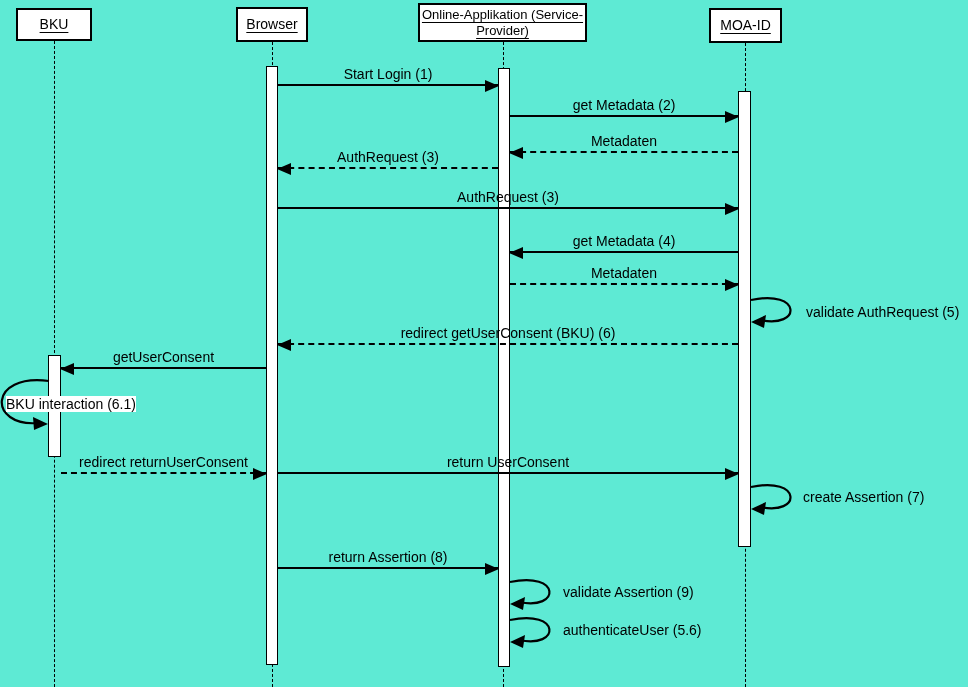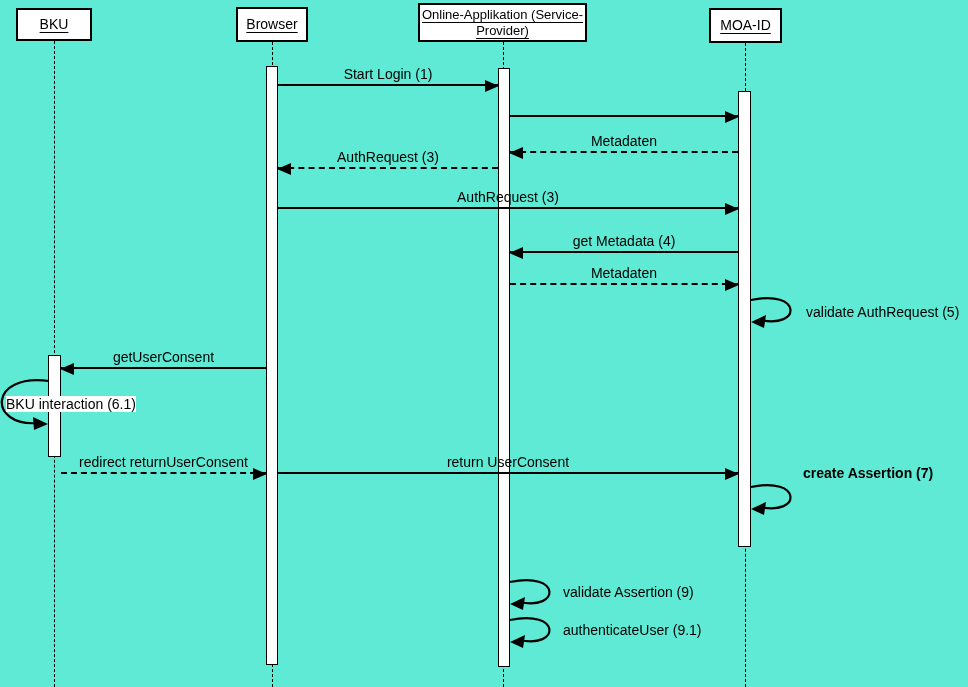--- a/index.html
+++ b/index.html
@@ -60,20 +60,21 @@
   <div class="act" style="left:738px;top:91px;width:13px;height:456px;"></div>
   <div class="act" style="left:48px;top:355px;width:13px;height:102px;"></div>
 
   <div class="msg" style="left:278px;top:64px;width:220px;">
     <div class="mlbl">Start Login (1)</div>
     <div class="mline"></div>
     <div class="ah ah-r"></div>
   </div>
 
   <div class="msg" style="left:510px;top:95px;width:228px;">
+    <div class="mlbl">get Metadata (2)</div>
     <div class="mline"></div>
     <div class="ah ah-r"></div>
   </div>
 
   <div class="msg" style="left:510px;top:131px;width:228px;">
     <div class="mlbl">Metadaten</div>
     <div class="mline dashed"></div>
     <div class="ah ah-l"></div>
   </div>
 
@@ -100,20 +101,25 @@
     <div class="mline dashed"></div>
     <div class="ah ah-r"></div>
   </div>
 
   <svg class="loop" style="left:750px;top:295px;" width="52" height="36" viewBox="0 0 52 36">
     <path d="M 1 5 C 52 -6, 52 34, 10 25" fill="none" stroke="#000" stroke-width="2.2"></path>
     <polygon points="1,27 16,20 14,33" fill="#000"></polygon>
   </svg>
   <div class="slbl" style="left:806px;top:304px;">validate AuthRequest (5)</div>
 
+  <div class="msg" style="left:278px;top:323px;width:460px;">
+    <div class="mlbl">redirect getUserConsent (BKU) (6)</div>
+    <div class="mline dashed"></div>
+    <div class="ah ah-l"></div>
+  </div>
 
   <div class="msg" style="left:61px;top:347px;width:205px;">
     <div class="mlbl">getUserConsent</div>
     <div class="mline"></div>
     <div class="ah ah-l"></div>
   </div>
 
   <svg class="loop" style="left:-4px;top:377px;" width="54" height="52" viewBox="0 0 54 52">
     <path d="M 53 4 C -8 -4, -8 50, 42 46" fill="none" stroke="#000" stroke-width="2.2"></path>
     <polygon points="52,47 37,40 38,53" fill="#000"></polygon>
@@ -129,29 +135,34 @@
   <div class="msg" style="left:278px;top:452px;width:460px;">
     <div class="mlbl">return UserConsent</div>
     <div class="mline"></div>
     <div class="ah ah-r"></div>
   </div>
 
   <svg class="loop" style="left:750px;top:482px;" width="52" height="36" viewBox="0 0 52 36">
     <path d="M 1 5 C 52 -6, 52 34, 10 25" fill="none" stroke="#000" stroke-width="2.2"></path>
     <polygon points="1,27 16,20 14,33" fill="#000"></polygon>
   </svg>
-  <div class="slbl" style="left:803px;top:465px;font-weight:bold;">create Assertion (7)</div>
+  <div class="slbl" style="left:803px;top:489px;">create Assertion (7)</div>
 
 
+  <div class="msg" style="left:278px;top:547px;width:220px;">
+    <div class="mlbl">return Assertion (8)</div>
+    <div class="mline"></div>
+    <div class="ah ah-r"></div>
+  </div>
 
   <svg class="loop" style="left:509px;top:577px;" width="52" height="36" viewBox="0 0 52 36">
     <path d="M 1 5 C 52 -6, 52 34, 10 25" fill="none" stroke="#000" stroke-width="2.2"></path>
     <polygon points="1,27 16,20 14,33" fill="#000"></polygon>
   </svg>
   <div class="slbl" style="left:563px;top:584px;">validate Assertion (9)</div>
 
   <svg class="loop" style="left:509px;top:615px;" width="52" height="36" viewBox="0 0 52 36">
     <path d="M 1 5 C 52 -6, 52 34, 10 25" fill="none" stroke="#000" stroke-width="2.2"></path>
     <polygon points="1,27 16,20 14,33" fill="#000"></polygon>
   </svg>
-  <div class="slbl" style="left:563px;top:622px;">authenticateUser (9.1)</div>
+  <div class="slbl" style="left:563px;top:622px;">authenticateUser (5.6)</div>
 
 </div>
 
 </body></html>

